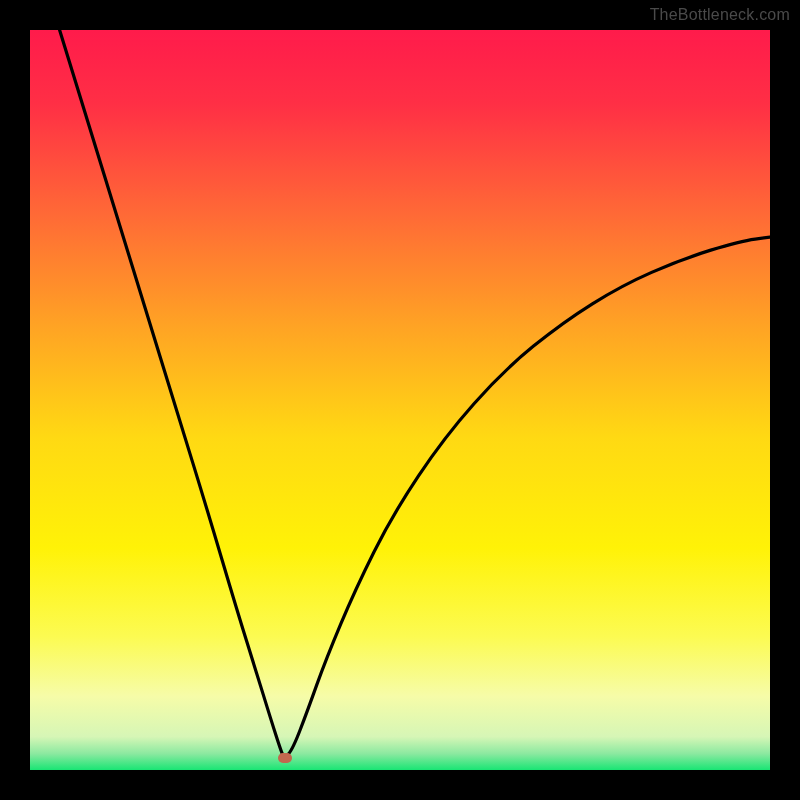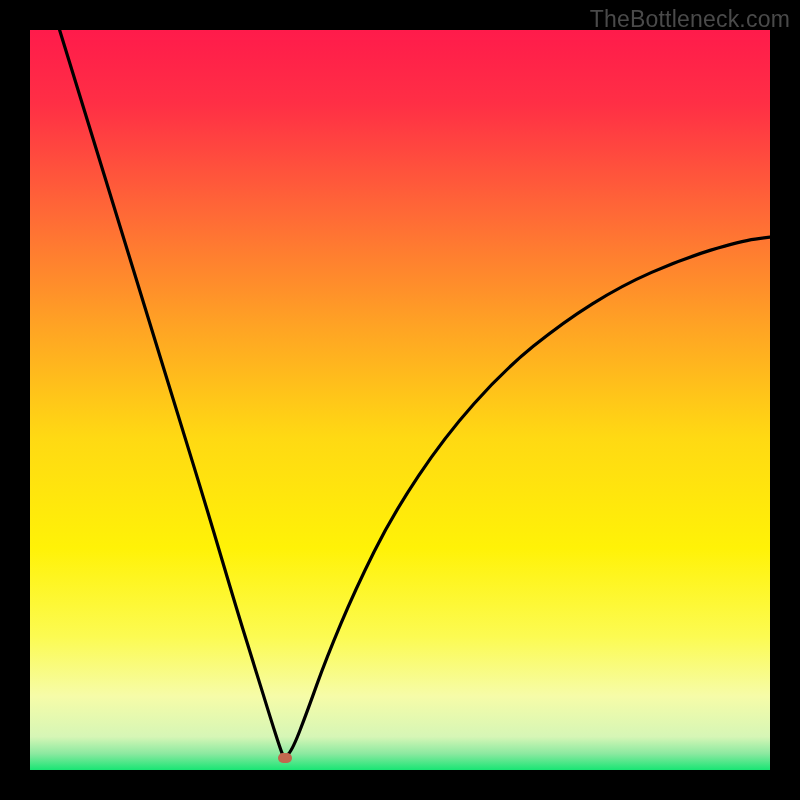--- a/index.html
+++ b/index.html
@@ -24,21 +24,21 @@
     left: 0;
     top: 0;
     width: 100%;
     height: 100%;
   }
   .watermark {
     position: absolute;
     top: 6px;
     right: 10px;
     color: #4a4a4a;
-    font-size: 23px;
+    font-size: 16px;
     font-weight: 500;
     letter-spacing: 0.2px;
   }
   svg.curve {
     position: absolute;
     left: 0;
     top: 0;
     width: 100%;
     height: 100%;
     overflow: visible;

